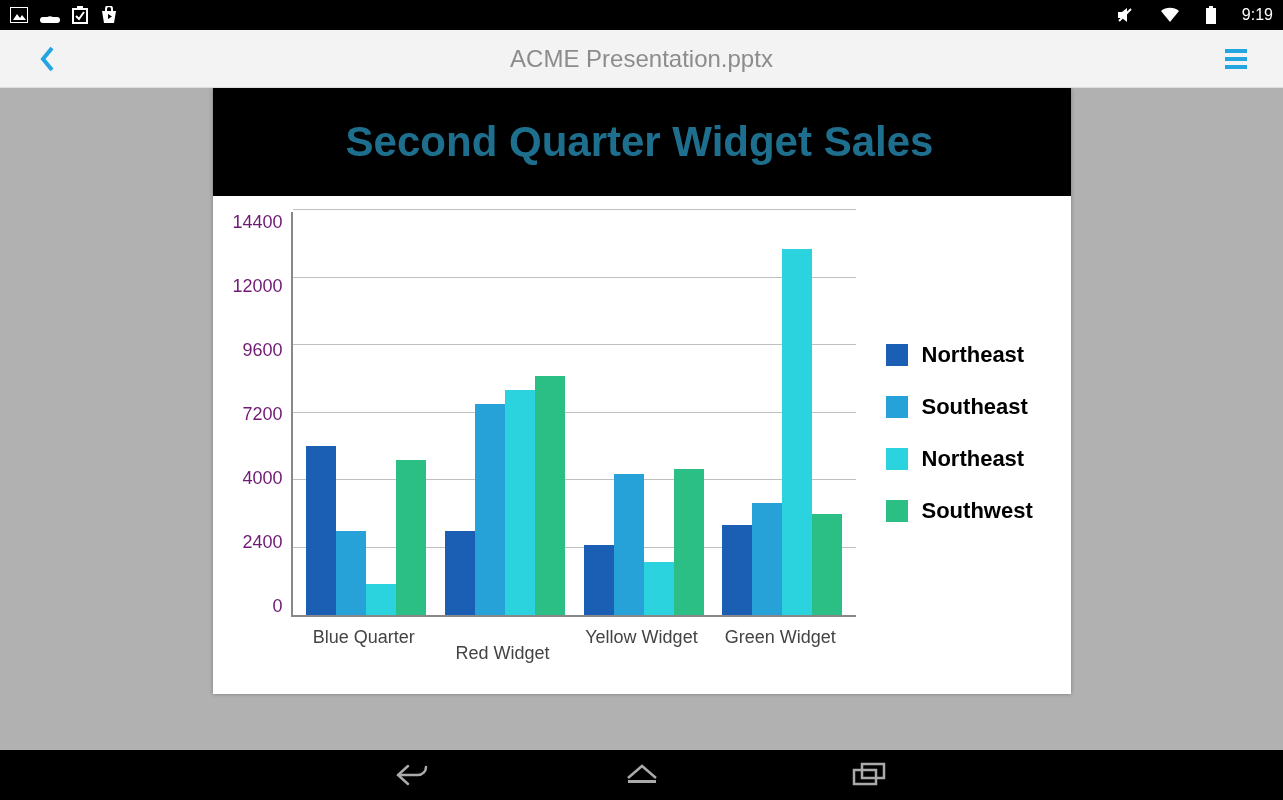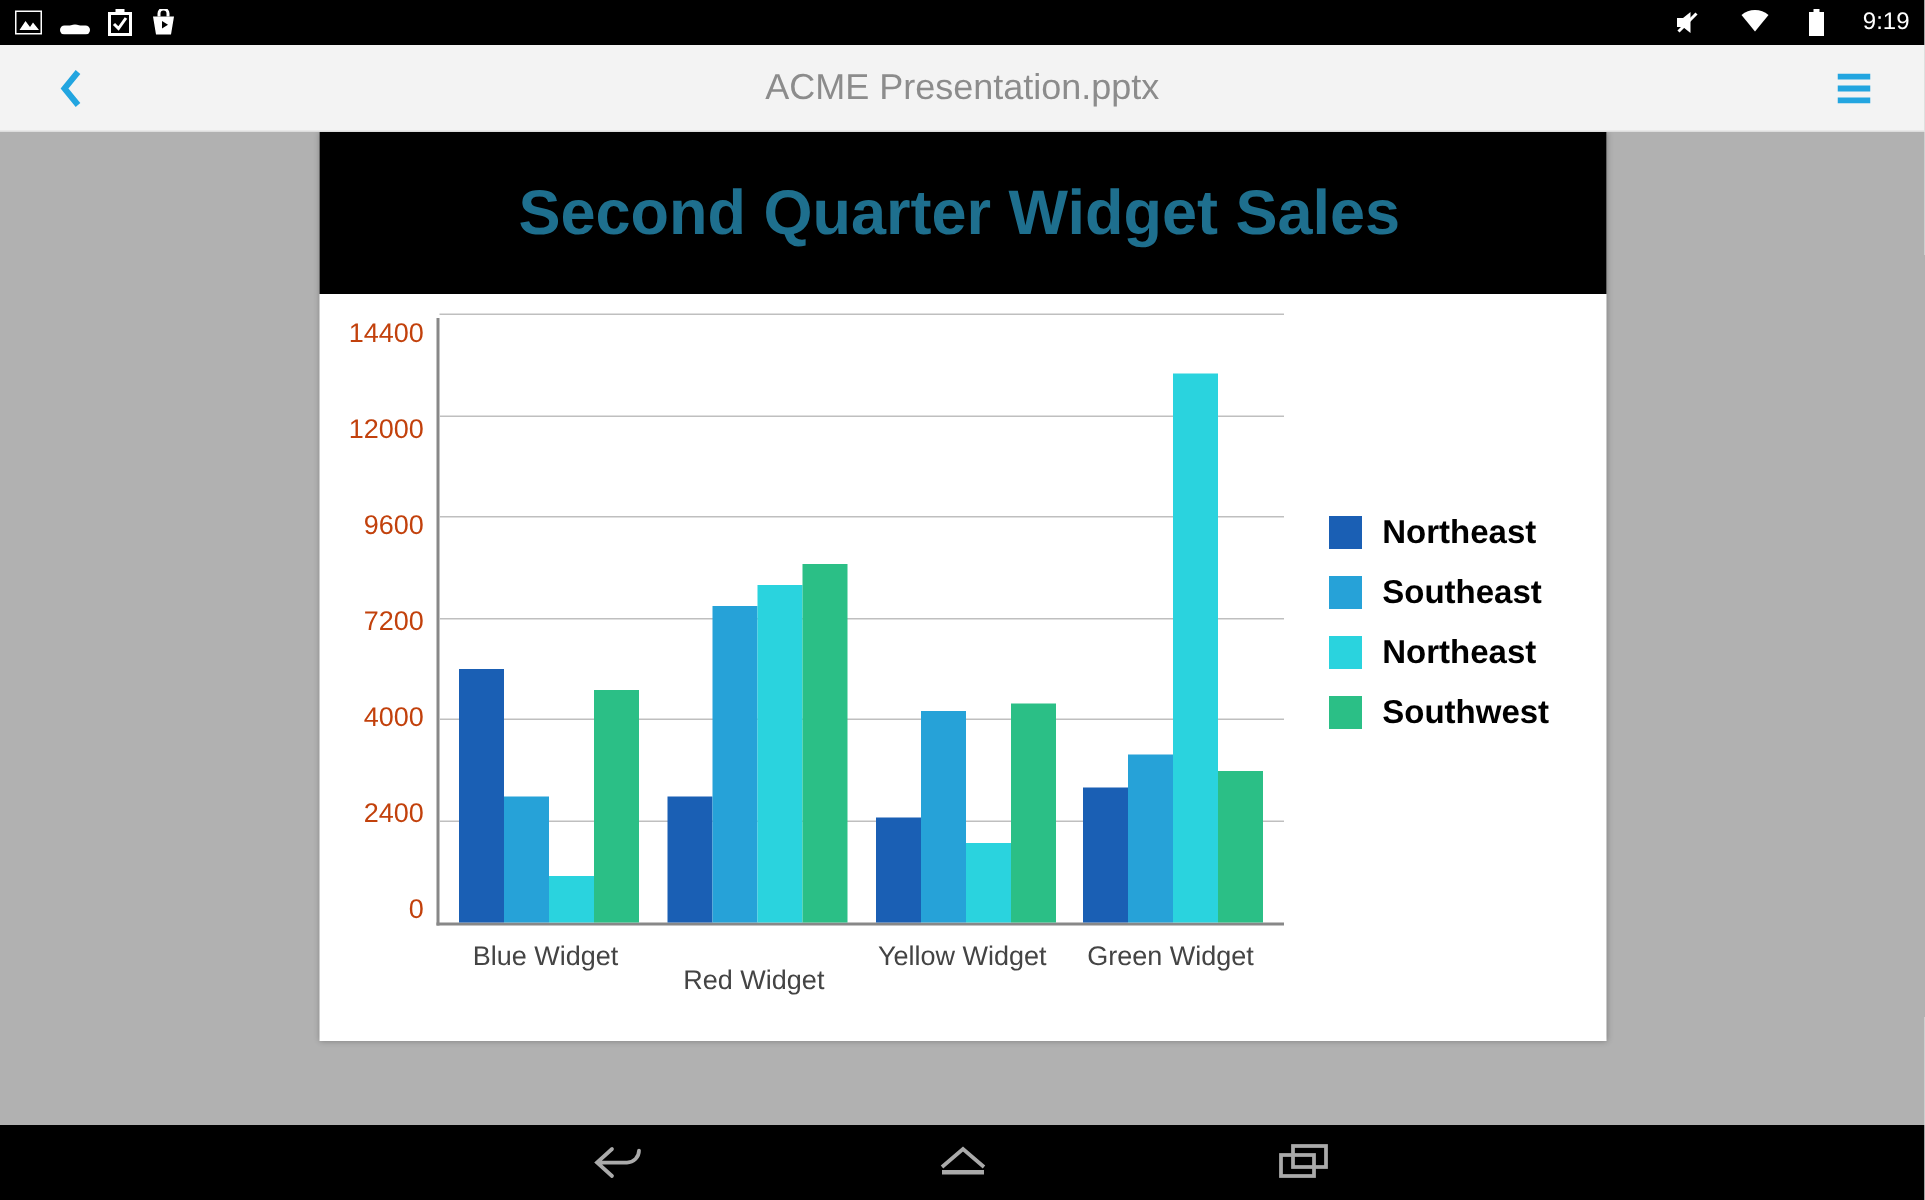--- a/index.html
+++ b/index.html
@@ -2,45 +2,45 @@
 <html><head>
 <meta charset="utf-8">
 <style>
   * { box-sizing: border-box; margin: 0; padding: 0; }
   html, body { width: 1283px; height: 800px; font-family: Arial, Helvetica, sans-serif; }
   body { display: flex; flex-direction: column; background: #b1b1b1; }
 
   
   .status-bar { height: 30px; background: #000; color: #fff; display: flex; align-items: center; padding: 0 10px; font-size: 16px; }
   .status-left { display: flex; gap: 12px; align-items: center; }
-  .status-right { margin-left: auto; display: flex; gap: 26px; }
+  .status-right { margin-left: auto; display: flex; gap: 26px; align-items: center; }
   .status-icon svg { display: block; }
 
   
   .app-header { height: 58px; background: #f3f3f3; border-bottom: 1px solid #ddd; display: flex; align-items: center; padding: 0 32px; }
   .back-btn { width: 30px; height: 40px; display:flex; align-items:center; justify-content:center; cursor:pointer; }
   .app-title { flex:1; text-align:center; color:#8c8c8c; font-size:24px; }
   .menu-btn { width:30px; height:40px; display:flex; align-items:center; justify-content:center; cursor:pointer; }
 
   
   .page-area { flex:1; background:#b1b1b1; display:flex; justify-content:center; align-items:flex-start; overflow:hidden; }
   .slide { width: 858px; background:#fff; margin-top:0; box-shadow: 0 0 4px rgba(0,0,0,.3); display:flex; flex-direction:column; }
   .slide-title-bar { background:#000; padding: 30px 20px 30px 16px; text-align:center; }
   .slide-title { color:#1e6f8e; font-size:42px; font-weight:700; }
 
   .chart-wrap { padding: 16px 20px 30px 20px; display:flex; }
-  .y-axis { display:flex; flex-direction:column; justify-content:space-between; align-items:flex-end; padding-right:8px; height:405px; width:58px; font-size:18px; color:#c2410c; }
+  .y-axis { display:flex; flex-direction:column; justify-content:space-between; align-items:flex-end; padding-right:8px; height:405px; width:58px; font-size:18px; color:#701a75; }
   .plot-col { display:flex; flex-direction:column; }
   .plot { position:relative; width:565px; height:405px; border-left:2px solid #888; border-bottom:2px solid #888; }
   .gridline { position:absolute; left:0; right:0; height:0; border-top:1px solid #bfbfbf; }
   .cluster { position:absolute; bottom:0; display:flex; gap:0; align-items:flex-end; }
   .bar { width:30px; }
   .x-labels { display:flex; width:565px; margin-top:10px; }
   .x-label { text-align:center; font-size:18px; color:#444; }
-  .legend { margin-left:30px; margin-top:130px; display:flex; flex-direction:column; gap:14px; }
+  .legend { margin-left:30px; margin-top:130px; display:flex; flex-direction:column; gap:26px; }
   .legend-item { display:flex; align-items:center; gap:14px; font-size:22px; font-weight:700; }
   .swatch { width:22px; height:22px; }
 
   
   .nav-bar { height:50px; background:#000; display:flex; align-items:center; justify-content:center; gap:180px; }
   .nav-btn { width:48px; height:32px; display:flex; align-items:center; justify-content:center; cursor:pointer; }
 </style>
 </head>
 <body>
 
@@ -154,21 +154,21 @@
               <div class="bar" title="Southwest: 5200" style="height: 146.25px; background: rgb(43, 191, 134);"></div>
             </div>
             <div class="cluster" style="left: 429.889px;">
               <div class="bar" title="Northeast: 3200" style="height: 90px; background: rgb(26, 95, 180);"></div>
               <div class="bar" title="Northwest: 4000" style="height: 112.5px; background: rgb(38, 162, 216);"></div>
               <div class="bar" title="Southeast: 13000" style="height: 365.625px; background: rgb(42, 211, 222);"></div>
               <div class="bar" title="Southwest: 3600" style="height: 101.25px; background: rgb(43, 191, 134);"></div>
             </div>
           </div>
         <div class="x-labels" id="x-labels">
-            <div class="x-label" style="width: 138.889px; margin-left: 3.77778px;">Blue Widget</div>
+            <div class="x-label" style="width: 138.889px; margin-left: 3.77778px;">Blue Quarter</div>
             <div class="x-label" style="width: 138.889px; margin-top: 16px;">Red Widget</div>
             <div class="x-label" style="width: 138.889px;">Yellow Widget</div>
             <div class="x-label" style="width: 138.889px;">Green Widget</div>
           </div>
       </div>
       <div class="legend" id="legend">
           <div class="legend-item">
             <div class="swatch" style="background: rgb(26, 95, 180);"></div>
             <span>Northeast</span>
           </div>

